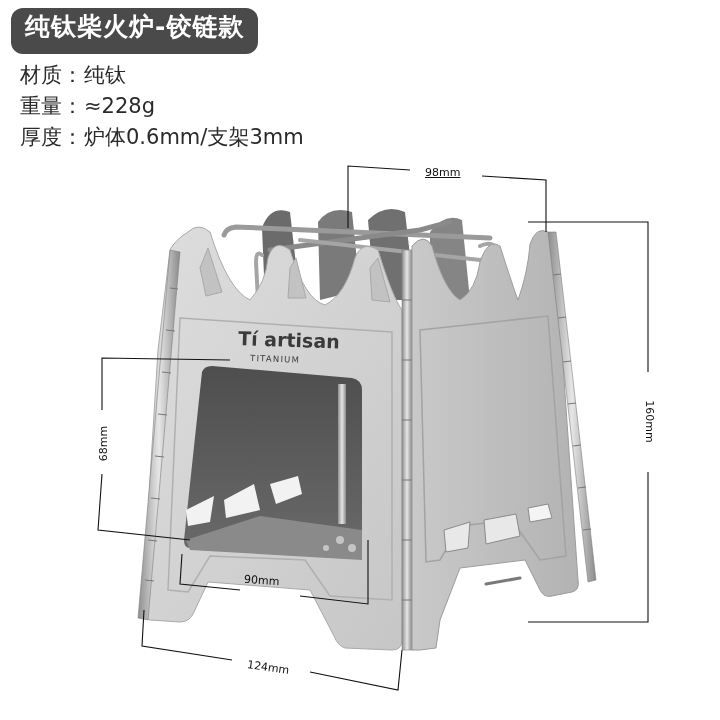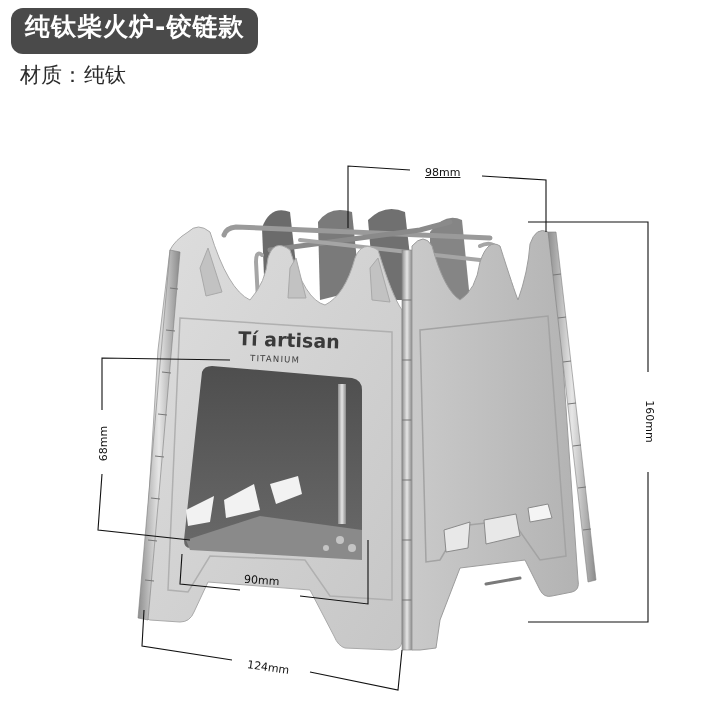--- a/index.html
+++ b/index.html
@@ -18,20 +18,26 @@
     svg.stage { position: absolute; left: 0; top: 0; }
   </style>
 </head>
 <body>
 
 <div class="title-badge">纯钛柴火炉-铰链款</div>
 
 <div class="specs">
   <div class="spec-row">
     <span class="k">材质</span><span class="sep">：</span><span>纯钛</span>
+  </div>
+  <div class="spec-row">
+    <span class="k">重量</span><span class="sep">：</span><span>≈228g</span>
+  </div>
+  <div class="spec-row">
+    <span class="k">厚度</span><span class="sep">：</span><span>炉体0.6mm/支架3mm</span>
   </div>
 </div>
 
 <svg class="stage" width="720" height="720" viewBox="0 0 720 720">
   <defs>
     <linearGradient id="gFront" x1="0" y1="0" x2="1" y2="1">
       <stop offset="0" stop-color="#dedede"></stop>
       <stop offset="1" stop-color="#c6c6c6"></stop>
     </linearGradient>
     <linearGradient id="gSide" x1="0" y1="0" x2="1" y2="0">

